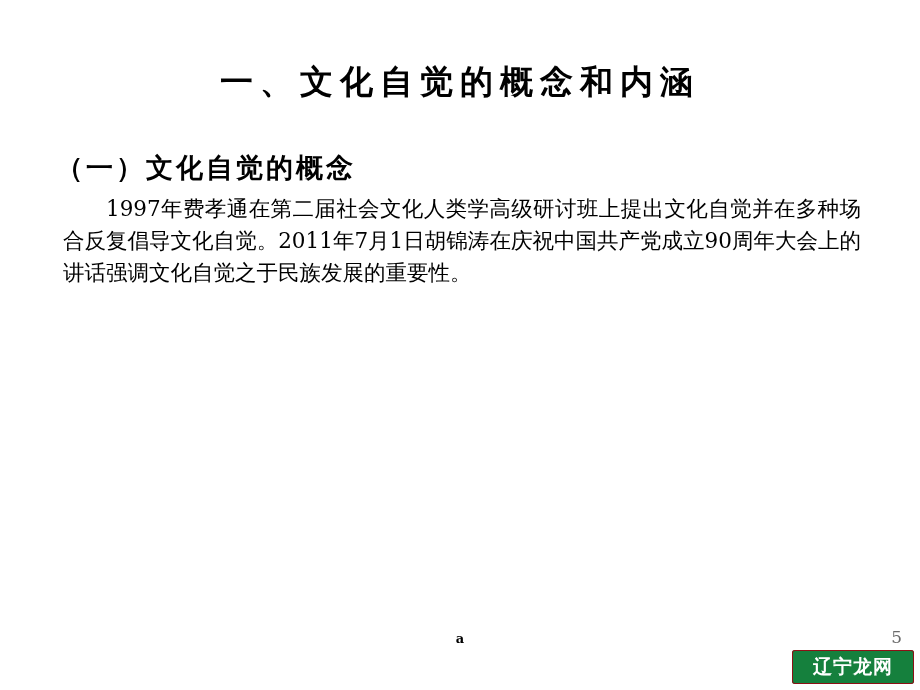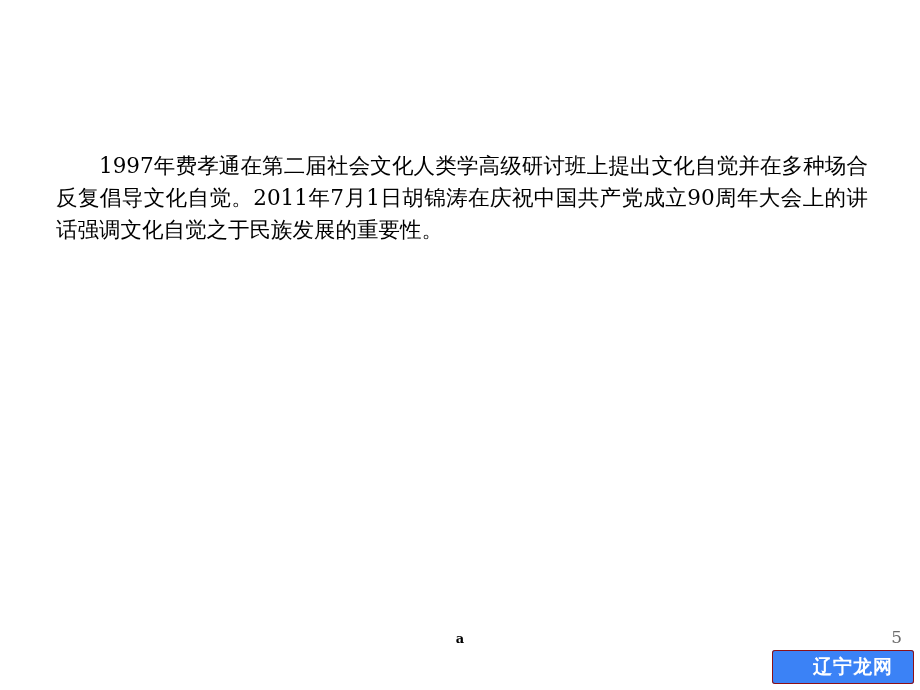--- a/index.html
+++ b/index.html
@@ -53,21 +53,21 @@
     line-height: 1.35;
     font-family: "DejaVu Serif", "Liberation Serif", serif;
   }
 
   .para {
     font-size: 21.5px;
     line-height: 1.48;
     color: #000000;
     text-align: justify;
     text-justify: inter-character;
-    margin: 0;
+    margin: 7px;
     text-indent: 2em;
     font-family: "DejaVu Serif", "Liberation Serif", serif;
   }
 
   .para + .para {
     margin-top: 1px;
   }
 
   
   .footer-mark {
@@ -92,43 +92,44 @@
     font-family: "DejaVu Serif", "Liberation Serif", serif;
   }
 
   
   .watermark {
     position: absolute;
     right: 6px;
     bottom: 6px;
     width: 122px;
     height: 34px;
-    background: #3b82f6;
+    background: #15803d;
     border-radius: 3px;
     display: flex;
     align-items: center;
     justify-content: center;
     box-shadow: 0 0 0 1px #8d1016 inset;
-    padding-left: 20px;
   }
   .watermark-text {
     color: #ffffff;
     font-size: 19px;
     font-weight: bold;
     letter-spacing: 1px;
     font-family: "DejaVu Sans", "Liberation Sans", sans-serif;
   }
 </style>
 </head>
 <body>
 
 <div class="slide">
 
+  <div class="slide-title">一、文化自觉的概念和内涵</div>
 
   <div class="body-block">
+    <p class="subheading">（一）文化自觉的概念</p>
 
     <p class="para">1997年费孝通在第二届社会文化人类学高级研讨班上提出文化自觉并在多种场合反复倡导文化自觉。2011年7月1日胡锦涛在庆祝中国共产党成立90周年大会上的讲话强调文化自觉之于民族发展的重要性。</p>
 
   </div>
 
   <div class="footer-mark">a</div>
 
   <div class="page-number">5</div>
 
   <div class="watermark">

